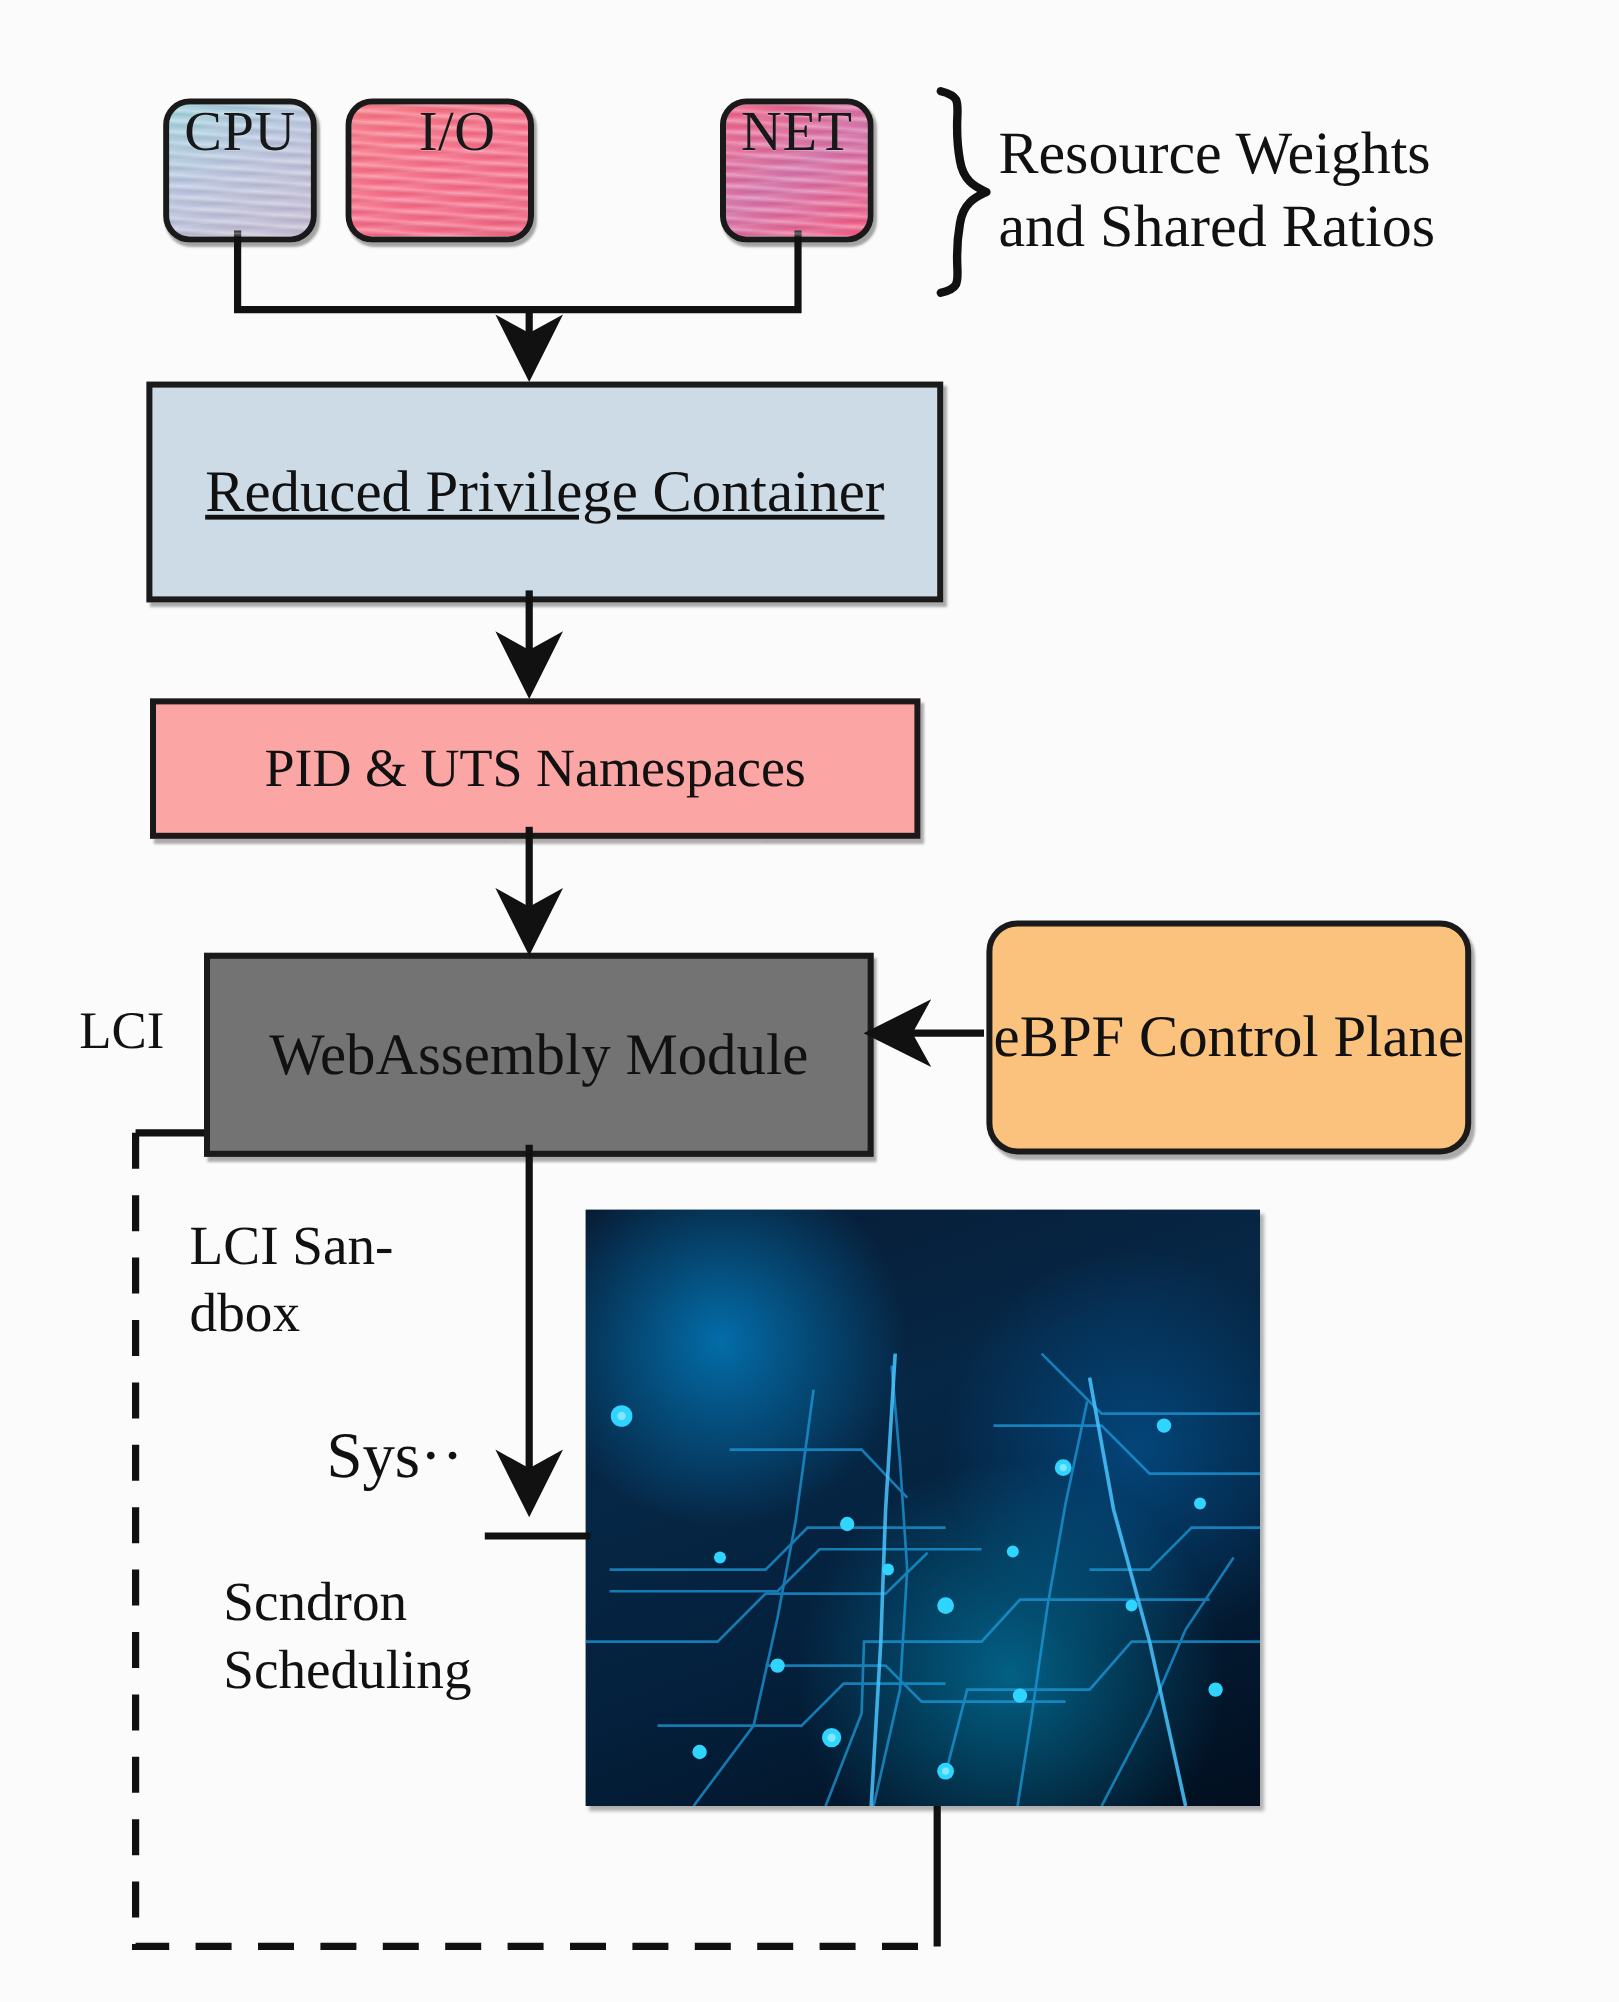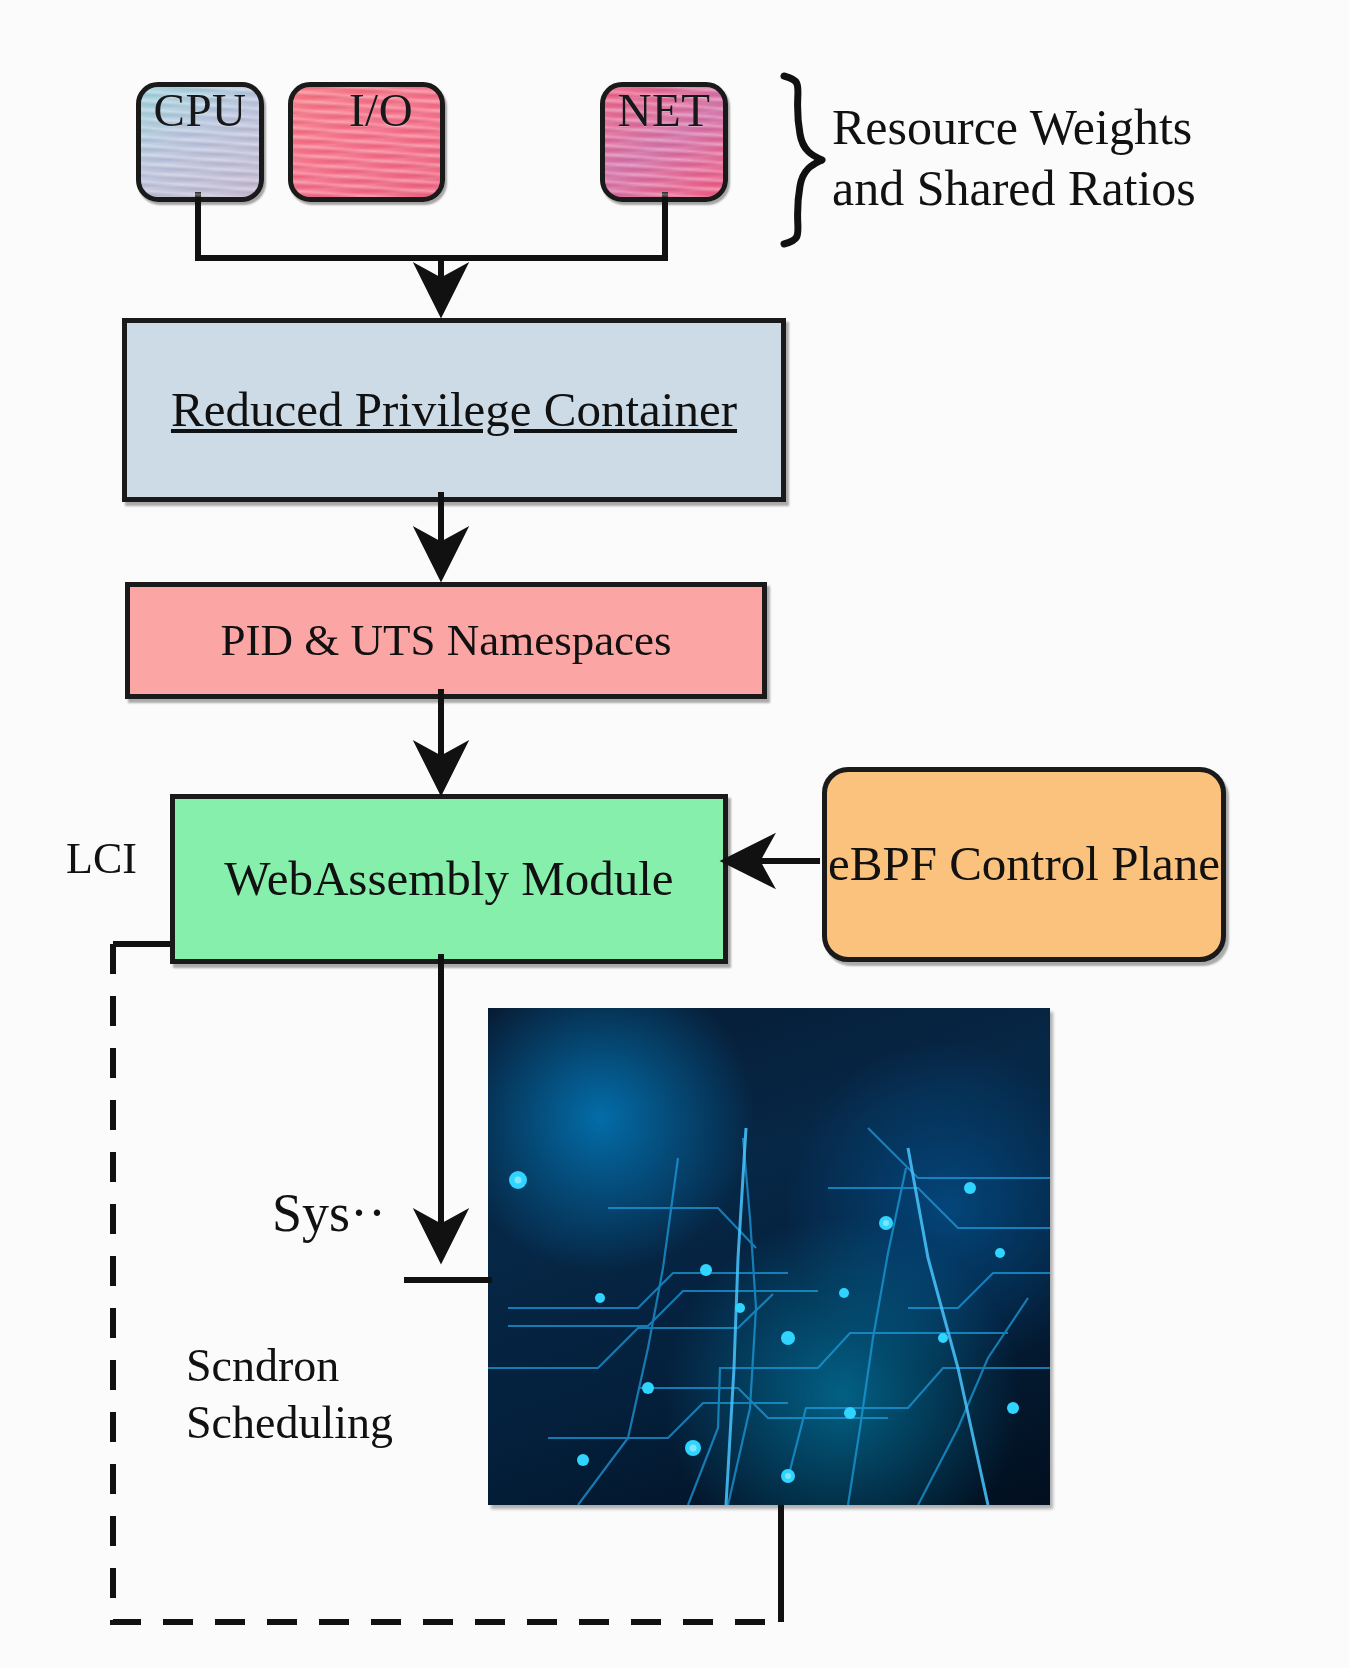--- a/index.html
+++ b/index.html
@@ -55,21 +55,21 @@
   #box-reduced{
     left:122px;top:318px;width:634px;height:174px;
     background:#cddbe6;font-size:49px;padding:0 10px;text-decoration:underline;
   }
   #box-namespaces{
     left:125px;top:582px;width:632px;height:107px;
     background:#fca5a5;font-size:45px;
   }
   #box-wasm{
     left:170px;top:794px;width:548px;height:160px;
-    background:#86efac;font-size:49px;
+    background:#737373;font-size:49px;
   }
   #box-ebpf{
     left:822px;top:767px;width:394px;height:185px;
     background:#fac27c;border-radius:26px;font-size:49px;
   }
 
   
   #kernel{
     position:absolute;left:488px;top:1008px;width:562px;height:497px;
     background:
@@ -88,21 +88,21 @@
     box-shadow:2px 2px 2px rgba(0,0,0,.35);
     white-space:nowrap;
   }
 
   
   .txt{position:absolute;line-height:1.1;white-space:pre-line;}
   #t-resource{left:832px;top:97px;font-size:50px;line-height:1.22;}
   #t-lci{left:66px;top:835px;font-size:44px;}
   #t-sandbox{left:158px;top:1010px;font-size:46px;line-height:1.22;text-align:left;}
   #t-sys{left:272px;top:1184px;font-size:54px;font-family:Liberation Serif, serif;}
-  #t-scndron{left:186px;top:1337px;font-size:46px;line-height:1.24;}
+  #t-scndron{left:186px;top:1306px;font-size:46px;line-height:1.24;}
 
   
   #brace{position:absolute;left:770px;top:72px;width:70px;height:176px;}
 
   
   #wires{position:absolute;left:0;top:0;width:1349px;height:1668px;pointer-events:none;}
 </style>
 </head>
 <body>
 
@@ -193,20 +193,22 @@
       <g fill="#8ae8ff" opacity=".9">
         <circle cx="30" cy="172" r="3.5"></circle>
           <circle cx="205" cy="440" r="3.5"></circle>
         <circle cx="300" cy="468" r="3"></circle>
           <circle cx="398" cy="215" r="3"></circle>
       </g>
     </svg>
   </div>
 
   <div class="txt" id="t-lci">LCI</div>
+  <div class="txt" id="t-sandbox">LCI San-
+dbox</div>
   <div class="txt" id="t-sys">Sys··</div>
   <div class="txt" id="t-scndron">Scndron
 Scheduling</div>
 
   <svg id="wires" viewBox="0 0 1349 1668">
     <defs>
       <marker id="ah" markerWidth="11" markerHeight="11" refX="5.6" refY="5.5" orient="auto" markerUnits="strokeWidth">
         <path d="M0.6,0.8 L10,5.5 L0.6,10.2 L3.2,5.5 Z" fill="#111"></path>
       </marker>
     </defs>

